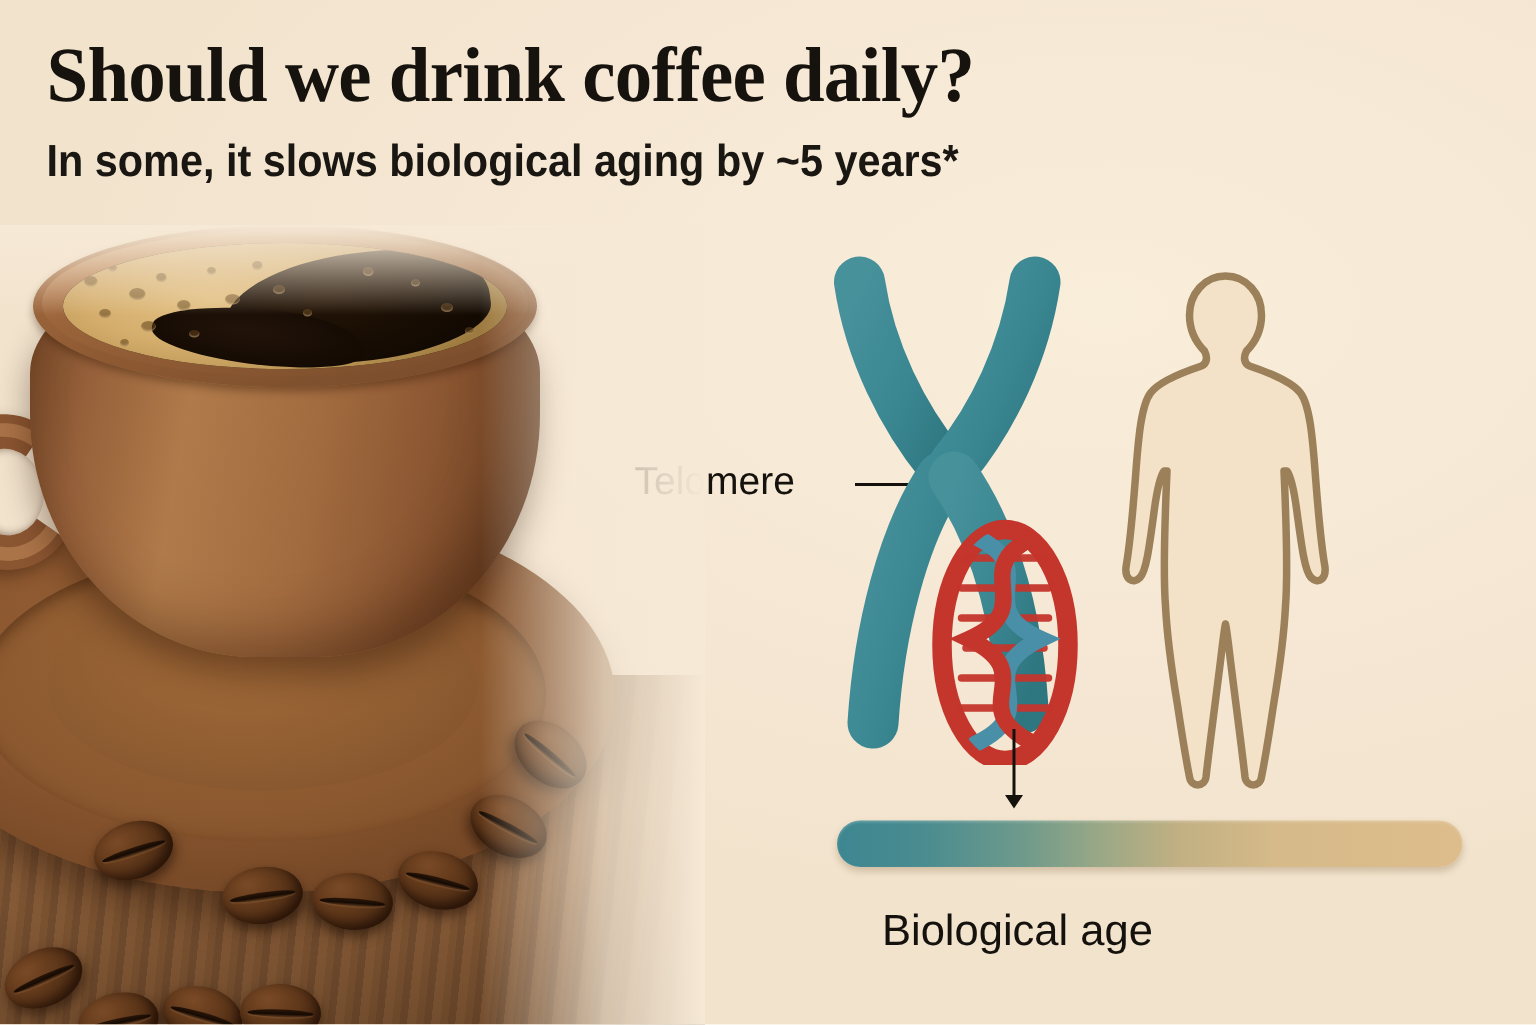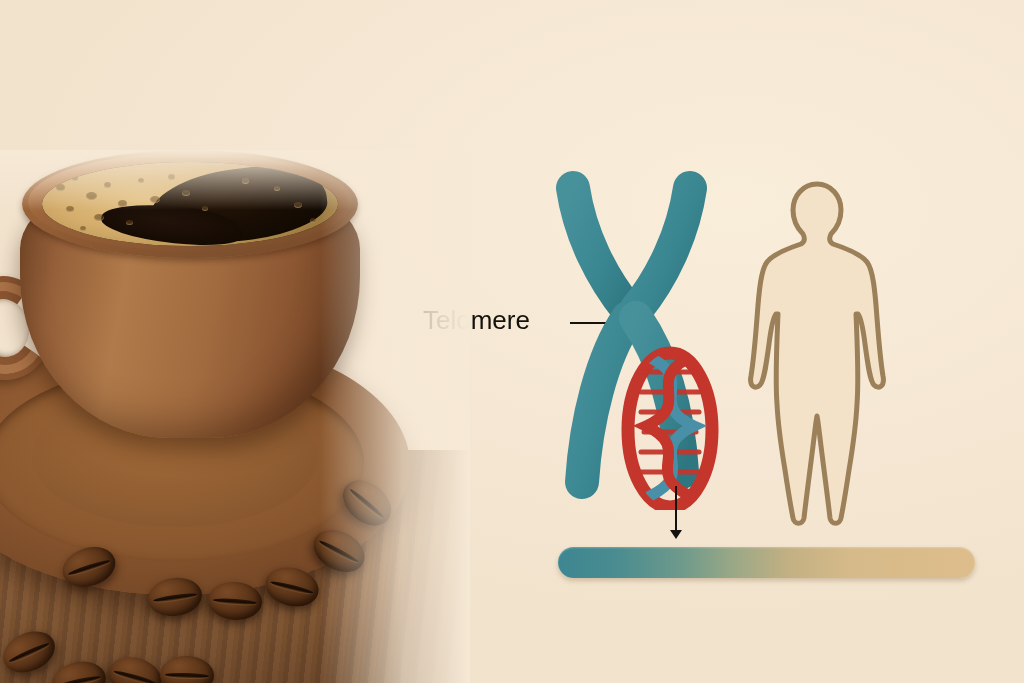--- a/index.html
+++ b/index.html
@@ -347,20 +347,24 @@
     white-space: nowrap;
   }
 </style>
 </head>
 <body>
 
 <div class="canvas">
 
   <div class="bg-base"></div>
 
+  <div class="headline-block">
+    <h1 class="title">Should we drink coffee daily?</h1>
+    <p class="subtitle">In some, it slows biological aging by ~5 years*</p>
+  </div>
 
   <div class="photo">
     <div class="table-wood"></div>
     <div class="table-shade"></div>
 
     <div class="saucer">
       <div class="saucer-inner"></div>
       <div class="saucer-well"></div>
     </div>
 
@@ -490,14 +494,15 @@
              C 116 76, 100 70, 88 66
              C 84 64, 84 60, 86 56
              C 91 51, 96 43, 96 32
              C 96 18, 86 6, 72 6 Z" fill="#f3e2c8" stroke="#9b8059" stroke-width="5" stroke-linejoin="round"></path>
   </svg>
 
   <div class="dna-arrow"></div>
   <div class="dna-arrow-head"></div>
 
   <div class="age-bar"></div>
+  <div class="age-label">Biological age</div>
 
 </div>
 
 </body></html>

